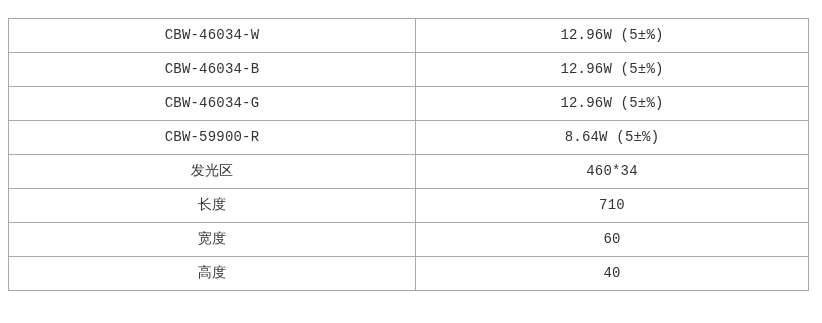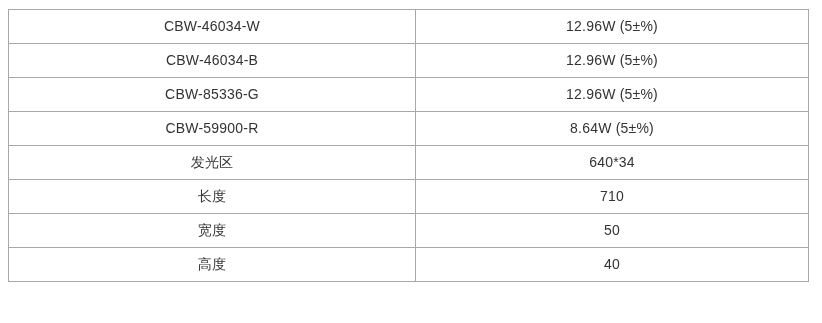--- a/index.html
+++ b/index.html
@@ -8,23 +8,24 @@
     background: #ffffff;
   }
   body {
     width: 822px;
     height: 323px;
     font-family: "Liberation Sans", "DejaVu Sans", sans-serif;
     color: #333333;
     overflow: hidden;
   }
   .spec-table-wrap {
-    padding: 9px 14px 0 8px;
+    padding: 18px 14px 0 8px;
     box-sizing: border-box;
     width: 822px;
+    font-family: Liberation Mono, monospace;
   }
   table.spec-table {
     border-collapse: collapse;
     table-layout: fixed;
     width: 800px;
     background: #ffffff;
   }
   table.spec-table col.col-label { width: 407px; }
   table.spec-table col.col-value { width: 393px; }
 
@@ -56,38 +57,38 @@
     <tbody>
         <tr>
           <td class="cell-label">CBW-46034-W</td>
           <td class="cell-value">12.96W (5±%)</td>
         </tr>
         <tr>
           <td class="cell-label">CBW-46034-B</td>
           <td class="cell-value">12.96W (5±%)</td>
         </tr>
         <tr>
-          <td class="cell-label">CBW-85336-G</td>
+          <td class="cell-label">CBW-46034-G</td>
           <td class="cell-value">12.96W (5±%)</td>
         </tr>
         <tr>
           <td class="cell-label">CBW-59900-R</td>
           <td class="cell-value">8.64W (5±%)</td>
         </tr>
         <tr>
           <td class="cell-label">发光区</td>
-          <td class="cell-value">640*34</td>
+          <td class="cell-value">460*34</td>
         </tr>
         <tr>
           <td class="cell-label">长度</td>
           <td class="cell-value">710</td>
         </tr>
         <tr>
           <td class="cell-label">宽度</td>
-          <td class="cell-value">50</td>
+          <td class="cell-value">60</td>
         </tr>
         <tr>
           <td class="cell-label">高度</td>
           <td class="cell-value">40</td>
         </tr>
       </tbody>
   </table>
 </div>
 
 </body></html>

